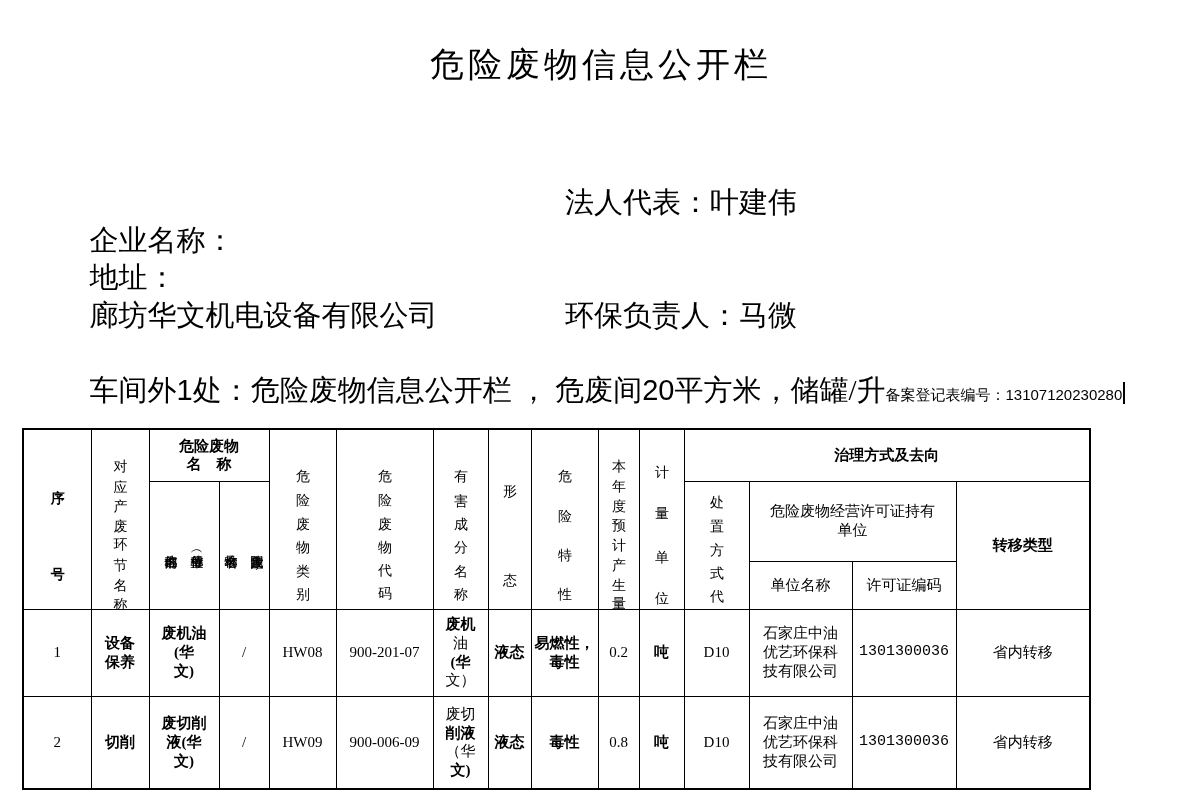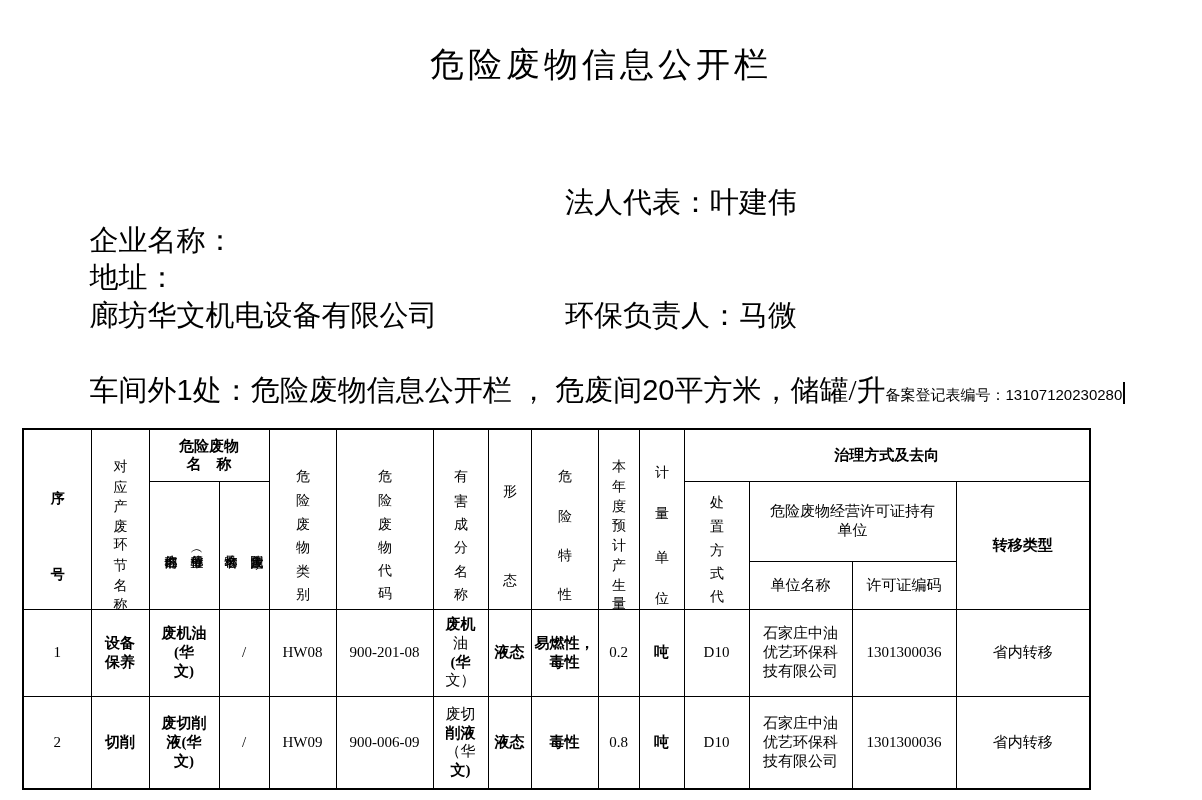--- a/index.html
+++ b/index.html
@@ -15,21 +15,21 @@
   .caret{display:inline-block;width:2px;height:22px;background:#000;vertical-align:-4px;margin-left:1px;}
   .b{font-weight:bold;}
 
   table.hwt{position:absolute;left:22px;top:428px;width:1067px;border-collapse:collapse;
             table-layout:fixed;border:2px solid #000;}
   table.hwt td{border:1px solid #000;padding:0;text-align:center;vertical-align:middle;
                font-size:15px;overflow:hidden;line-height:1.25;}
   td.pl{text-align:left;padding-left:5px;}
   td.f16{font-size:16px;} td.f17{font-size:17px;margin-left:36px;}
   td.lic{font-size:20px;text-align:left;padding-left:2px;
-         font-family:Liberation Serif, serif;}
+         font-family:Liberation Mono, monospace;}
   td.narrow{padding:0 12px;}
   .vt{writing-mode:vertical-rl;text-orientation:mixed;display:inline-block;
       text-align:justify;text-align-last:justify;text-justify:inter-character;
       font-size:14px;line-height:20px;}
   .h78{height:78px;} .h88{height:88px;} .h118{height:118px;}
   .h126{height:126px;} .h138{height:138px;}
   .vpair{display:flex;flex-direction:row-reverse;justify-content:center;gap:7px;}
   .vpair .vt{font-size:13px;text-align:left;text-align-last:auto;height:auto;line-height:19px;}
   .wn{font-weight:bold;font-size:15px;line-height:26px;}
   .holder{text-align:left;padding-left:4px;font-size:15px;line-height:20px;}
@@ -114,21 +114,21 @@
       <td>单位名称</td>
       <td>许可证编码</td>
     </tr>
 
     <tr style="height:87px">
       <td class="f16">1</td>
       <td class="f16"><span class="b">设备</span><br><span class="b">保养</span></td>
       <td class="f16 pl"><span class="b">废机油</span><br><span class="b">(华</span><br><span class="b">文)</span></td>
       <td class="f16">/</td>
       <td class="f17">HW08</td>
-      <td class="f17">900-201-08</td>
+      <td class="f17">900-201-07</td>
       <td class="pl"><span class="b">废机</span><br><span>油</span><br><span class="b">(华</span><br><span>文）</span></td>
       <td class="f16 b narrow">液态</td>
       <td class="pl"><span class="b">易燃性，</span><br><span class="b">毒性</span></td>
       <td>0.2</td>
       <td class="b">吨</td>
       <td>D10</td>
       <td class="f16 pl"><span>石家庄中油</span><br><span>优艺环保科</span><br><span>技有限公司</span></td>
       <td class="lic">1301300036</td>
       <td>省内转移</td>
     </tr>

